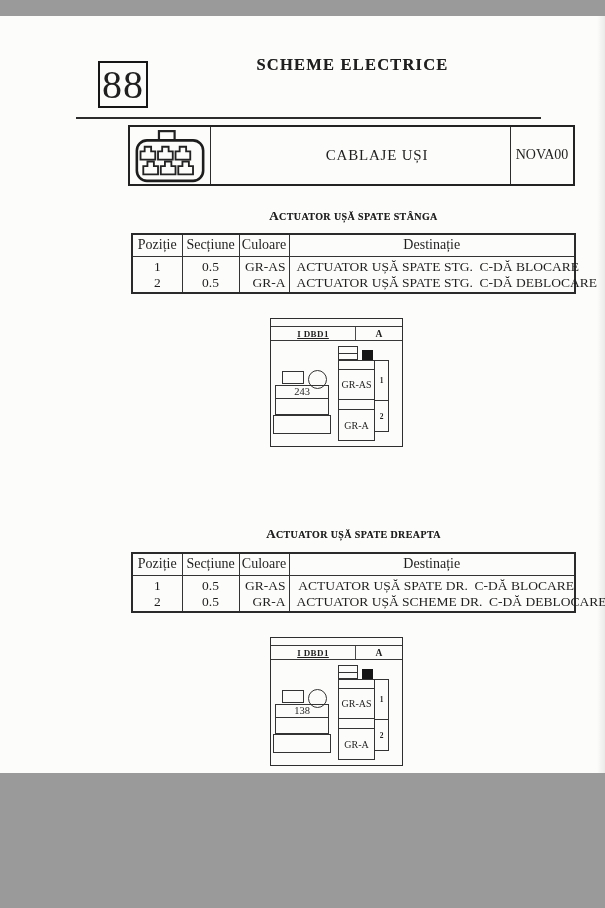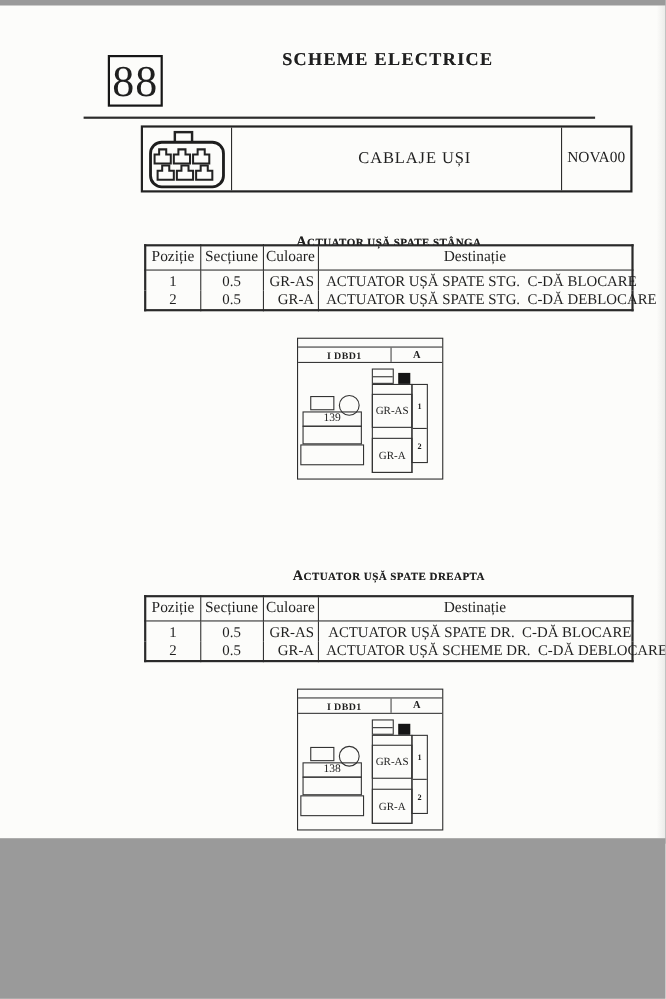--- a/index.html
+++ b/index.html
@@ -1,17 +1,17 @@
 <!DOCTYPE html>
 <html><head>
 <meta charset="utf-8">
 <style>
   html,body { margin:0; padding:0; background:#9a9a9a; }
   #page {
-    position:relative; width:605px; height:757px; margin:5px auto;
+    position:relative; width:605px; height:757px; margin:16px auto;
     background:#fcfcfa; overflow:hidden;
     font-family:"Liberation Serif", serif; color:#1f1f1f;
   }
   #page * { box-sizing:border-box; }
   .abs { position:absolute; }
 
   .edge-shade { right:0; top:0; width:8px; height:100%;
     background:linear-gradient(to right, rgba(0,0,0,0), rgba(0,0,0,0.07)); }
 
   
@@ -30,21 +30,21 @@
     display:flex; align-items:center; justify-content:center;
     font-size:15px; letter-spacing:0.8px;padding-left:33px; }
   .hb-model { display:flex; flex-direction:row; align-items:center; justify-content:center;
     font-size:14px; line-height:1.3; }
 
   
   .section-title { left:131px; width:445px; text-align:center; margin:0;
     font-size:10px; font-weight:bold; letter-spacing:0.4px;
     text-shadow:0 0 0.4px rgba(0,0,0,0.5); }
   .section-title::first-letter { font-size:13px; }
-  .st0 { top:207px; } .st1 { top:510px; }
+  .st0 { top:192px; } .st1 { top:510px; }
 
   
   table.data-table { position:absolute; left:131px; width:445px;
     border-collapse:collapse; table-layout:fixed; border:2px solid #2a2a2a; }
   .t0 { top:217px; } .t1 { top:536px; }
   .data-table col.c1 { width:50px; } .data-table col.c2 { width:57px; }
   .data-table col.c3 { width:50px; }
   .data-table th { font-weight:normal; font-size:14px; height:22px;
     border:1.7px solid #333; text-align:center; padding:0 2px; }
   .data-table td { font-size:13.5px; height:18px; padding:0;
@@ -54,21 +54,21 @@
   td.c-cul { text-align:right; padding-right:3px; }
   td.c-dst { text-align:right; padding-left:7px; white-space:pre; }
 
   
   .diagram { left:270px; width:133px; height:129px; border:1.6px solid #2e2e2e; }
   .d0 { top:302px; } .d1 { top:621px; }
   .diagram > div { position:absolute; }
   .dg-strip { left:0; top:0; width:100%; height:8px; border-bottom:1.3px solid #383838; }
   .dg-header { left:0; top:8px; width:100%; height:14px; border-bottom:1.3px solid #383838; display:flex; }
   .dg-h-left { width:85px; border-right:1.2px solid #4a4a4a; display:flex;
-    align-items:center; justify-content:center; font-size:9px; font-weight:bold; letter-spacing:0.4px; }
+    align-items:center; justify-content:center; font-size:9px; font-weight:bold; letter-spacing:0.4px;text-decoration:underline; }
   .dg-h-right { flex:1; display:flex; align-items:center; justify-content:center;
     font-size:9.5px; font-weight:bold; }
   .cmp-toprect { left:11px; top:52px; width:22px; height:13px; border:1.4px solid #333; }
   .cmp-circle  { left:37px; top:51px; width:19px; height:19px; border:1.5px solid #333; border-radius:50%; }
   .cmp-label   { left:4px;  top:66px; width:54px; height:14px; border:1.5px solid #333;
     text-align:center; font-size:10.5px; line-height:12px; }
   .cmp-mid     { left:4px;  top:79px; width:54px; height:17px; border:1.5px solid #333; }
   .cmp-low     { left:2px;  top:96px; width:58px; height:19px; border:1.5px solid #333; }
   .conn-tab    { left:67px; top:27px; width:20px; height:14px; border:1.4px solid #333; }
   .conn-tab-line { position:absolute; left:0; top:6px; width:100%; height:1.3px; background:#333; }
@@ -157,21 +157,21 @@
   </table>
 
   <div class="abs diagram d0">
     <div class="dg-strip"></div>
     <div class="dg-header">
       <div class="dg-h-left">I DBD1</div>
       <div class="dg-h-right">A</div>
     </div>
     <div class="cmp-toprect"></div>
     <div class="cmp-circle"></div>
-    <div class="cmp-label">139</div>
+    <div class="cmp-label">243</div>
     <div class="cmp-mid"></div>
     <div class="cmp-low"></div>
     <div class="conn-tab">
         <div class="conn-tab-line"></div>
       </div>
     <div class="conn-square"></div>
     <div class="conn-body"></div>
     <div class="conn-cell1">GR-AS</div>
     <div class="conn-cell2">GR-A</div>
     <div class="pin-col">

